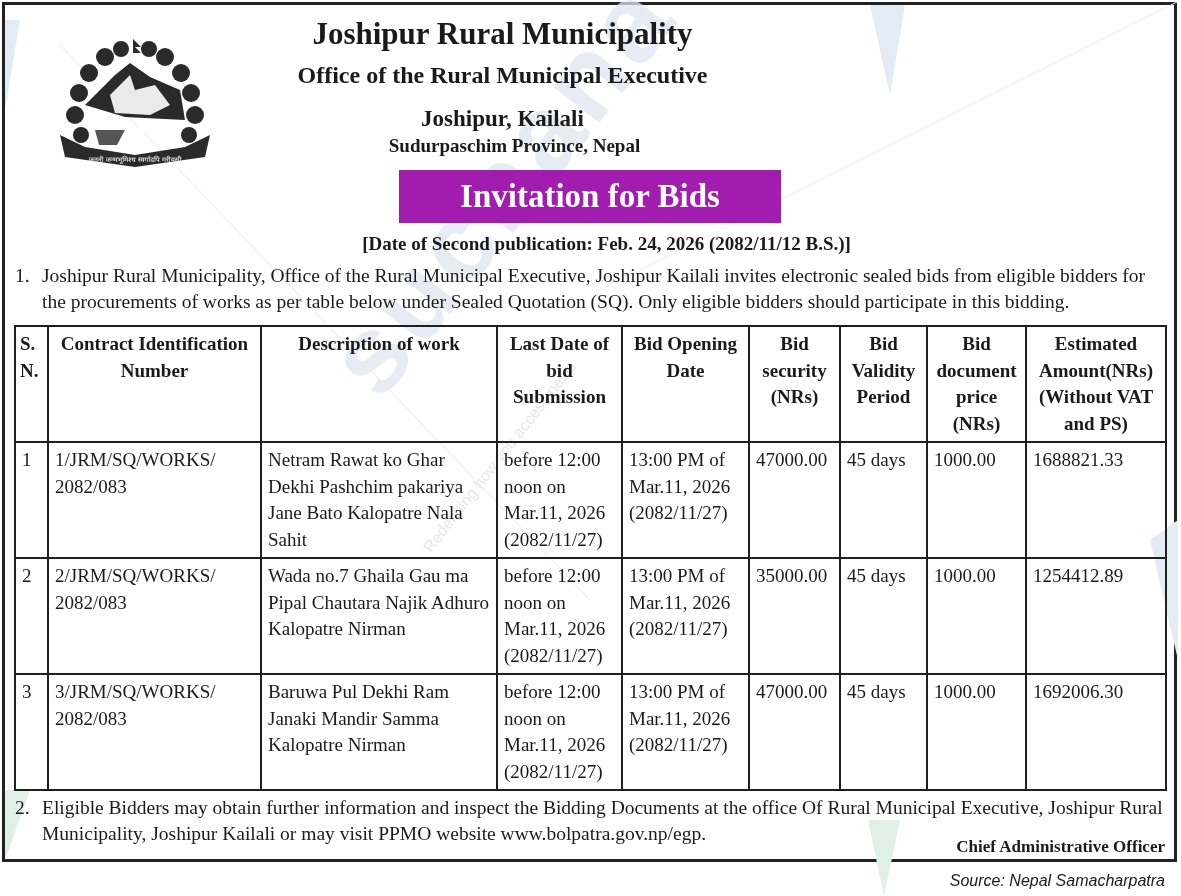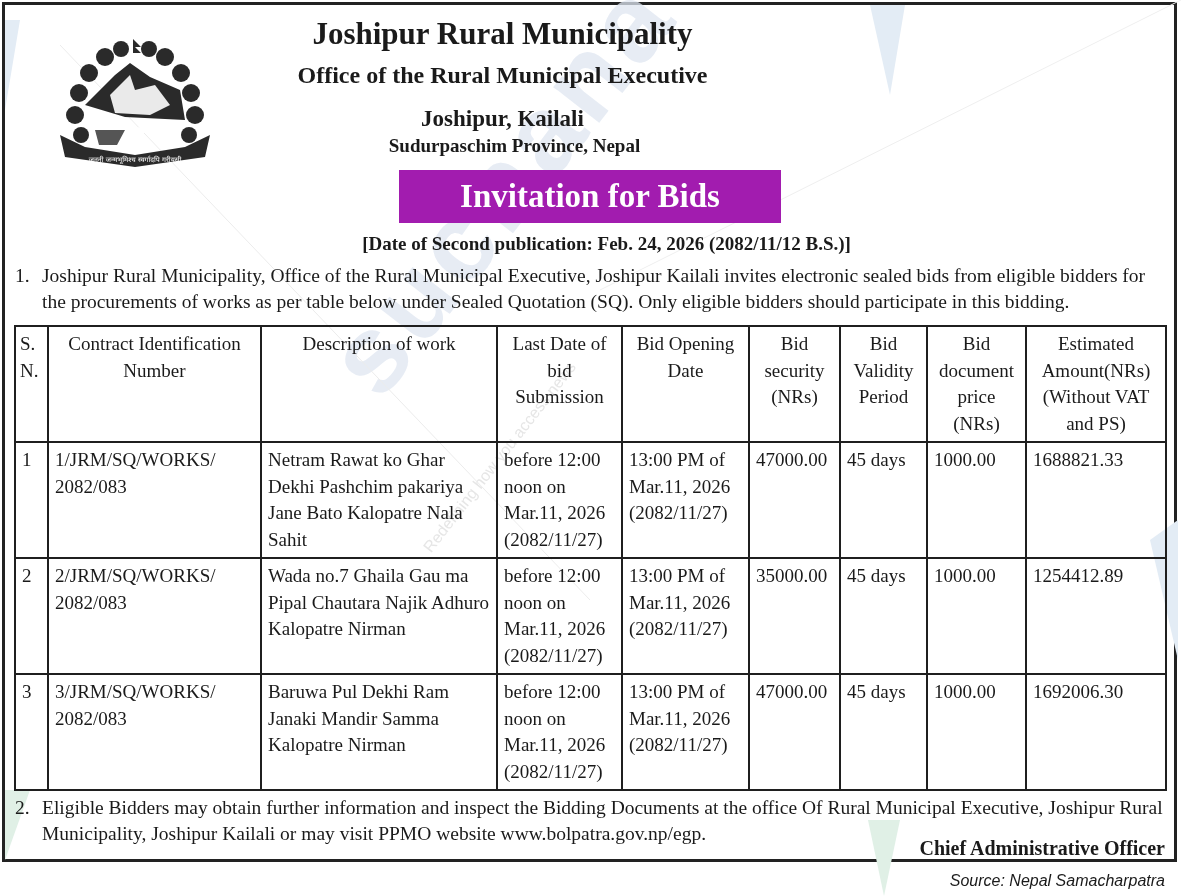--- a/index.html
+++ b/index.html
@@ -24,24 +24,24 @@
     .pubdate { position:absolute; left:0; width:1181px; top:233px; text-align:center; font-weight:bold; font-size:19px;margin-left:16px; }
     .para { position:absolute; left:15px; width:1152px; font-size:19.5px; line-height:26px; }
     .para .num { position:absolute; left:0; top:0; }
     .para .txt { display:block; padding-left:27px; }
     .p1 { top:263px; }
     .p2 { top:795px; }
     table.bids { position:absolute; left:14px; top:325px; width:1151px; border-collapse:collapse;
                  font-size:19px; table-layout:fixed; }
     table.bids th, table.bids td { border:2px solid #1f1f1f; vertical-align:top; padding:4px 6px;
                  line-height:26.5px; }
-    table.bids th { font-weight:normal; text-align:center; height:104px; padding-top:4px; }
+    table.bids th { font-weight:bold; text-align:center; height:104px; padding-top:4px; }
     table.bids td { height:104px; }
     table.bids td.c { text-align:left; }
-    .sig { position:absolute; right:16px; top:837px; font-weight:bold; font-size:20px;margin-left:29px; }
+    .sig { position:absolute; right:16px; top:837px; font-weight:bold; font-size:17px;margin-left:29px; }
     .source { position:absolute; right:16px; top:872px; font-family:"Liberation Sans", sans-serif;
               font-style:italic; font-size:16px; color:#1a1a1a; }
   </style>
 </head>
 <body>
 
 <div class="frame"></div>
 
 <div class="wm wm-text">suchana</div>
 <div class="wm wm-tag">Redefining how you access news</div>

